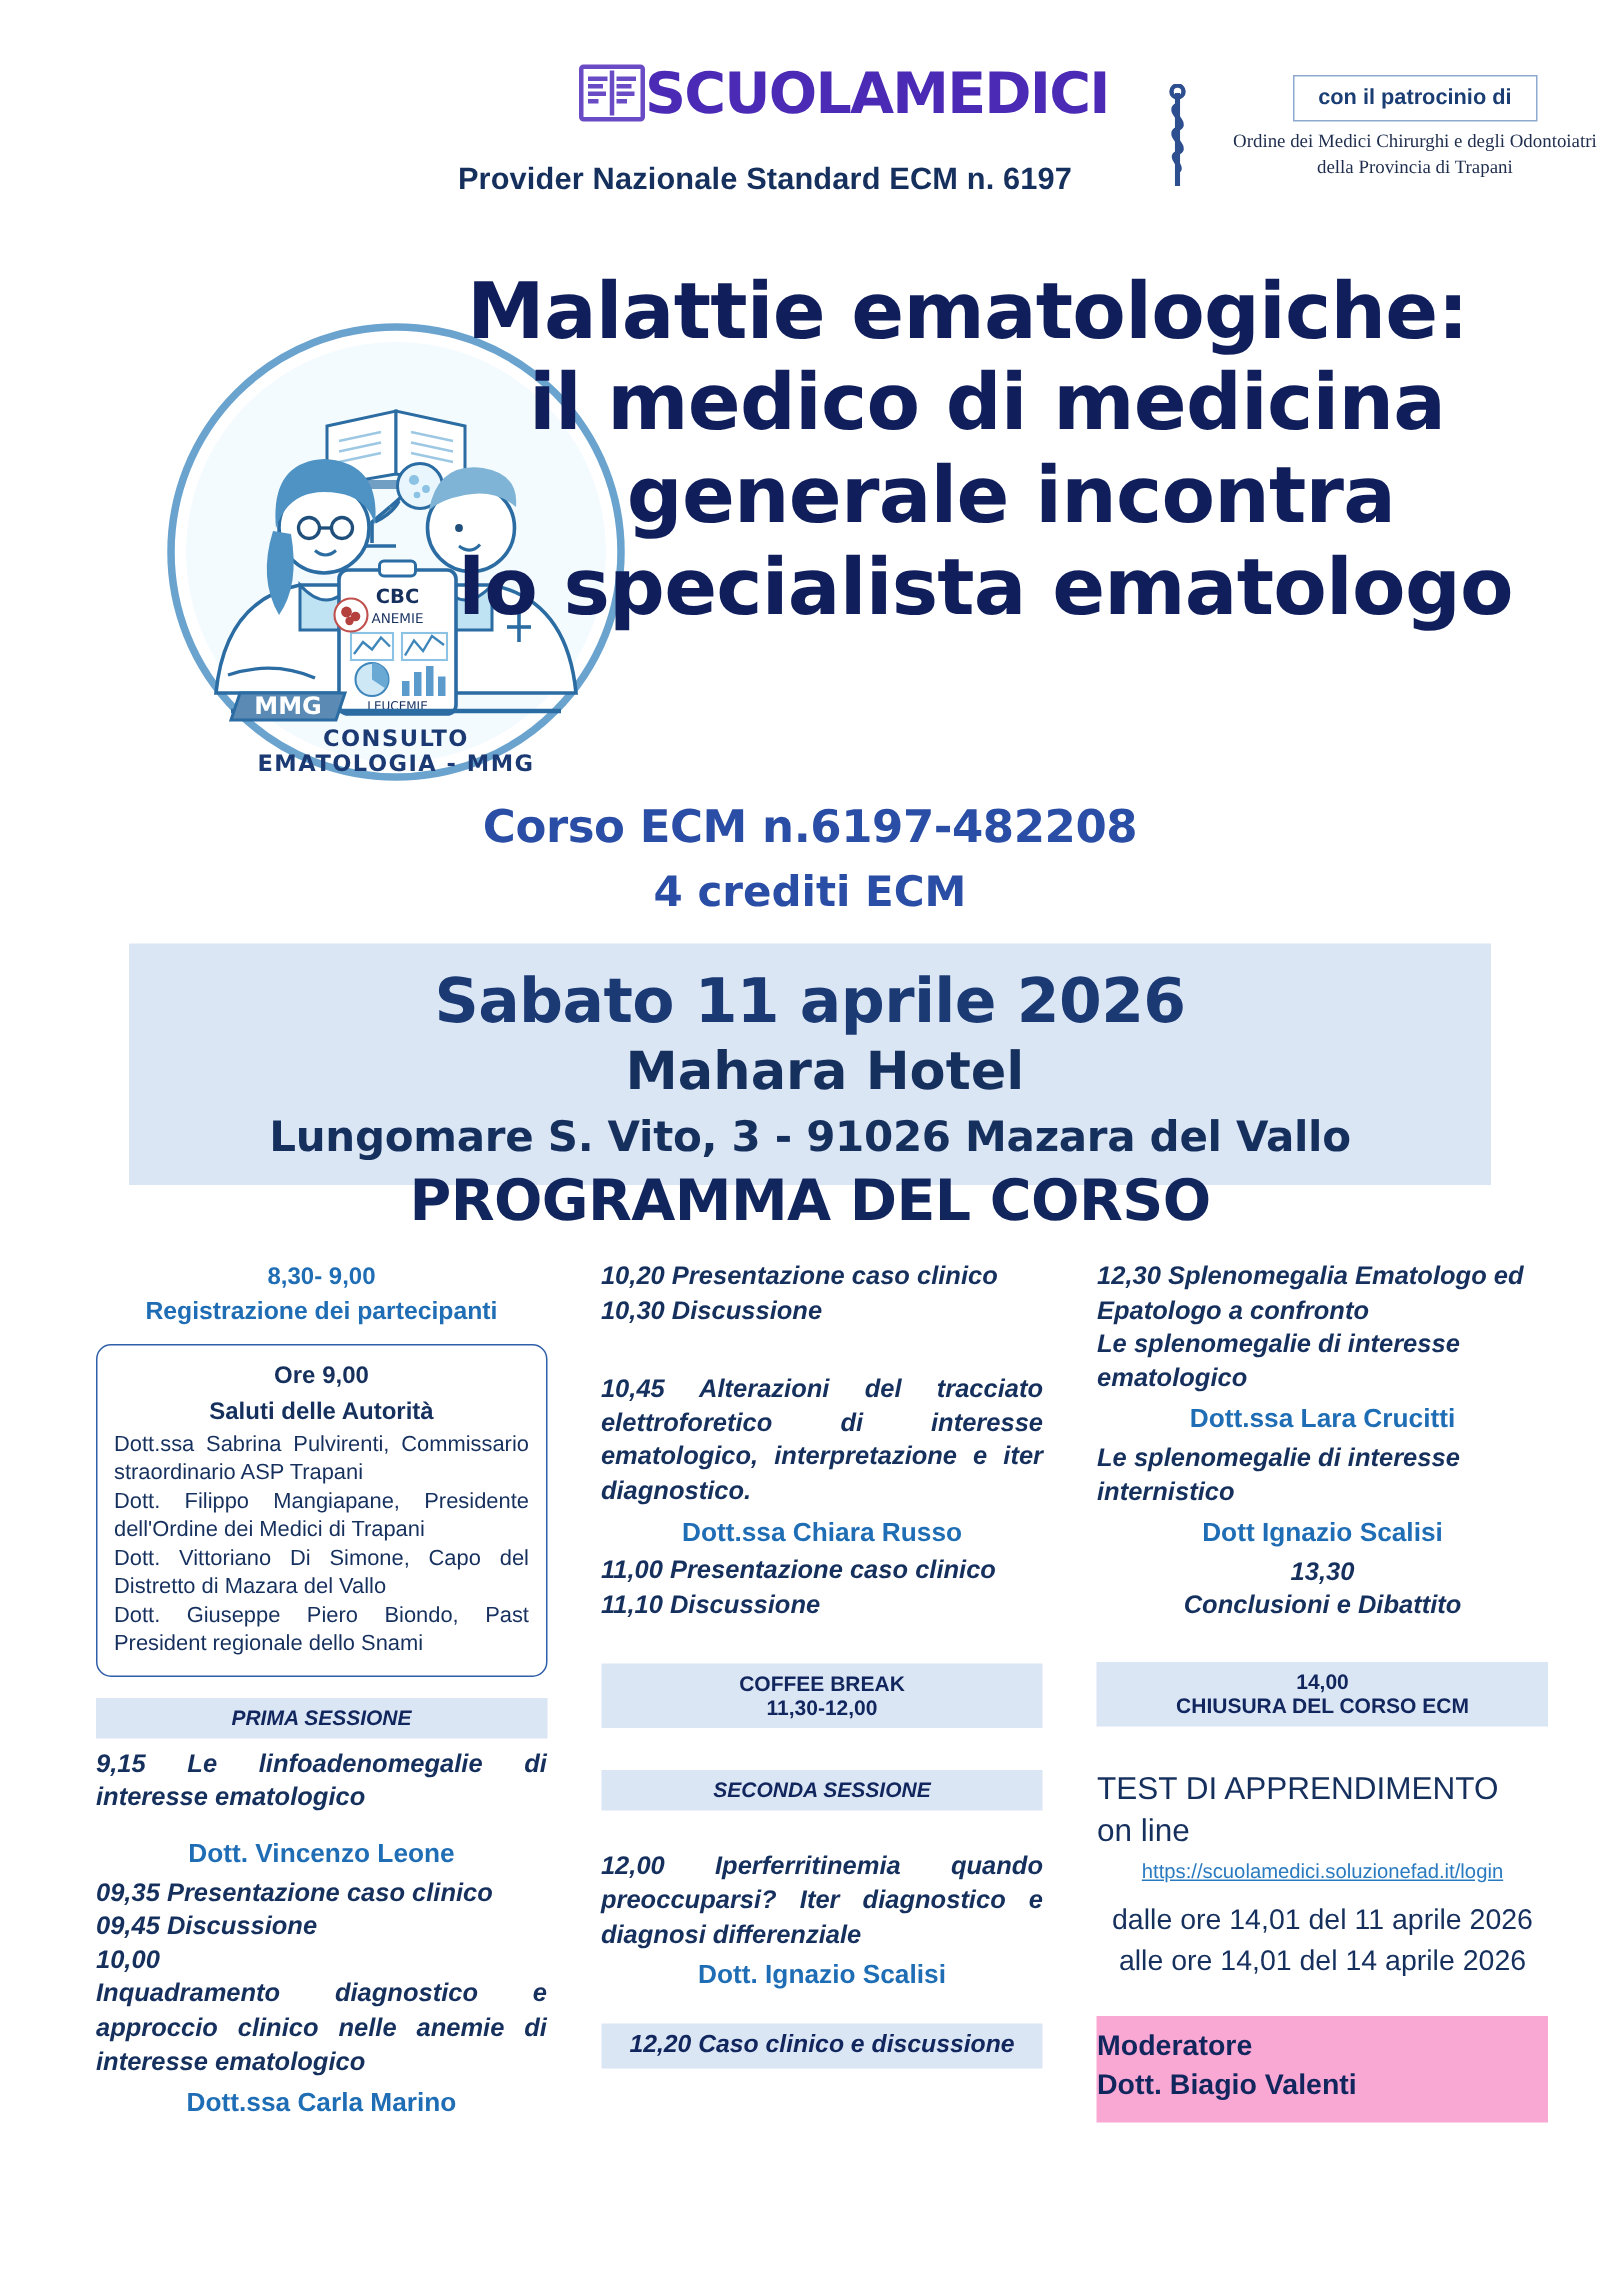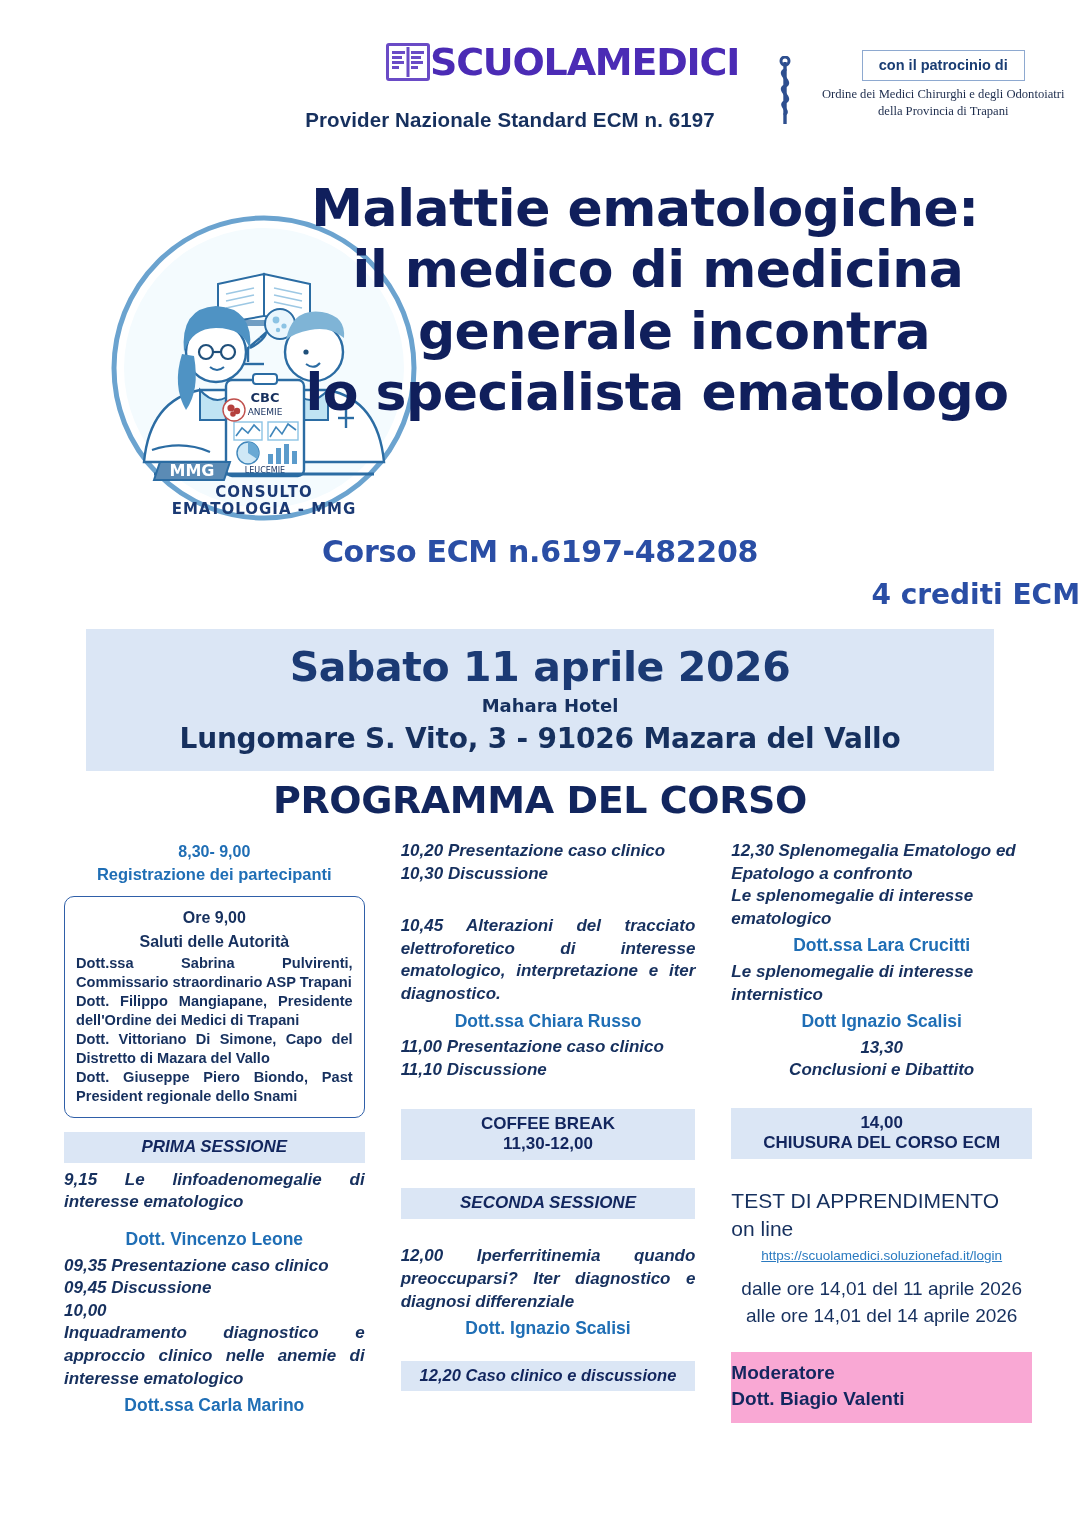--- a/index.html
+++ b/index.html
@@ -86,31 +86,31 @@
 
   
   .course-block {
     position: absolute; left: 0; right: 0; top: 534px; text-align: center;
     font-family: "DejaVu Sans", sans-serif;
   }
   .course-code {
     font-size: 30px; font-weight: 900; color: #2a4ea5; letter-spacing: -0.3px;
   }
   .course-credits {
-    margin-top: 9px; font-size: 28px; font-weight: 900; color: #2a4ea5; text-align: right;
+    margin-top: 9px; font-size: 28px; font-weight: 900; color: #2a4ea5;
   }
 
   
   .date-banner {
     position: absolute; left: 86px; top: 629px; width: 908px;
     background: #dbe6f5; padding: 14px 0 16px; text-align: center;
     font-family: "DejaVu Sans", sans-serif;
   }
   .date-main { font-size: 41px; font-weight: bold; color: #1b3a74; letter-spacing: -0.4px; }
-  .date-hotel { font-size: 18px; font-weight: bold; color: #16305e; margin-top: 4px; padding-left: 20px; }
+  .date-hotel { font-size: 35px; font-weight: bold; color: #16305e; margin-top: 4px; padding-left: 20px; }
   .date-addr { font-size: 28px; font-weight: bold; color: #16305e; margin-top: 6px; letter-spacing: -0.2px; }
 
   
   .program-heading {
     position: absolute; left: 0; right: 0; top: 778px; text-align: center;
     font-family: "DejaVu Sans", sans-serif;
     font-size: 38px; font-weight: 900; color: #12265e; letter-spacing: -0.4px;
   }
 
   
@@ -125,25 +125,25 @@
     color: #1f6eb5; font-weight: bold; font-size: 16.5px; text-align: center;
     line-height: 1.45;
   }
   .blue-head .t { font-size: 16px; }
 
   .authbox {
     border: 1.4px solid #2f5fa8; border-radius: 10px;
     padding: 9px 11px 11px; margin-top: 9px; background: #fff;
   }
   .authbox .bx-title { text-align: center; font-weight: bold; font-size: 16px; color: #16305e; line-height: 1.5; }
-  .authbox .bx-line { font-weight: bold; font-size: 14.6px; color: #16305e; line-height: 1.3; text-align: justify; }
+  .authbox .bx-line { font-weight: normal; font-size: 14.6px; color: #16305e; line-height: 1.3; text-align: justify; }
 
   .bar {
     background: #dbe6f5; text-align: center; padding: 5px 0 6px;
-    font-weight: bold; font-style: italic; font-size: 17px; color: #12265e;
+    font-weight: bold; font-style: italic; font-size: 14px; color: #12265e;
     margin: 14px 0 6px;
   }
   .bar.upright { font-style: normal; }
   .bar.small { font-size: 16.5px; }
 
   .topic {
     font-style: italic; font-weight: bold; font-size: 17px; color: #16305e;
     line-height: 1.33; text-align: justify;
   }
   .topic.nj { text-align: left; }

